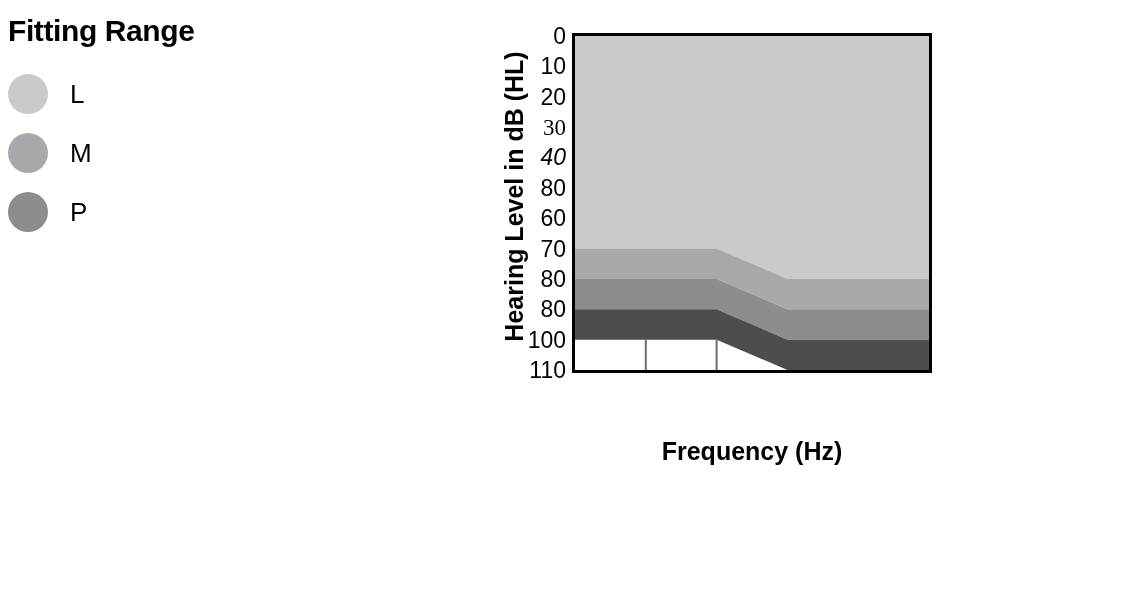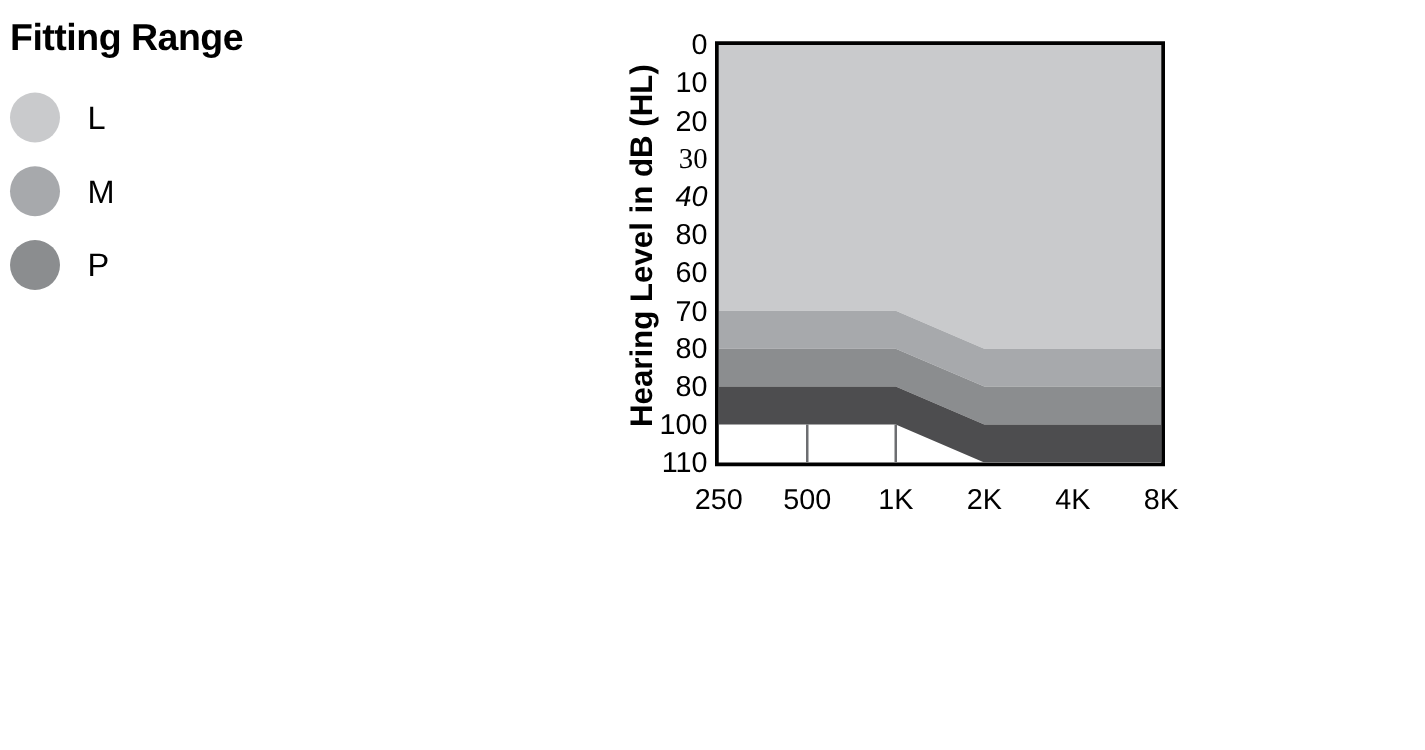--- a/index.html
+++ b/index.html
@@ -169,22 +169,15 @@
     <svg id="plot-svg" width="354" height="334" viewBox="0 0 354 334" preserveAspectRatio="none" shape-rendering="geometricPrecision">
         <polygon points="0,0 70.8,0 141.6,0 212.4,0 283.2,0 354,0 354,242.9090909090909 283.2,242.9090909090909 212.4,242.9090909090909 141.6,212.54545454545453 70.8,212.54545454545453 0,212.54545454545453" fill="#c9cacc"></polygon>
         <polygon points="0,212.54545454545453 70.8,212.54545454545453 141.6,212.54545454545453 212.4,242.9090909090909 283.2,242.9090909090909 354,242.9090909090909 354,273.2727272727273 283.2,273.2727272727273 212.4,273.2727272727273 141.6,242.9090909090909 70.8,242.9090909090909 0,242.9090909090909" fill="#a7a9ac"></polygon>
         <polygon points="0,242.9090909090909 70.8,242.9090909090909 141.6,242.9090909090909 212.4,273.2727272727273 283.2,273.2727272727273 354,273.2727272727273 354,303.6363636363636 283.2,303.6363636363636 212.4,303.6363636363636 141.6,273.2727272727273 70.8,273.2727272727273 0,273.2727272727273" fill="#8b8d8f"></polygon>
         <polygon points="0,273.2727272727273 70.8,273.2727272727273 141.6,273.2727272727273 212.4,303.6363636363636 283.2,303.6363636363636 354,303.6363636363636 354,334 283.2,334 212.4,334 141.6,303.6363636363636 70.8,303.6363636363636 0,303.6363636363636" fill="#4d4d4f"></polygon>
         <line x1="70.8" x2="70.8" y1="303.6363636363636" y2="334" stroke="#6d6e71" stroke-width="2"></line>
         <line x1="141.6" x2="141.6" y1="303.6363636363636" y2="334" stroke="#6d6e71" stroke-width="2"></line>
       </svg>
   </div>
 
-  <div id="x-tick-labels">
-      <div class="x-tick-label" style="left: 3px;">250</div>
-      <div class="x-tick-label" style="left: 73.8px;">500</div>
-      <div class="x-tick-label" style="left: 144.6px;">1K</div>
-      <div class="x-tick-label" style="left: 215.4px;">2K</div>
-      <div class="x-tick-label" style="left: 286.2px;">4K</div>
-      <div class="x-tick-label" style="left: 357px;">8K</div>
-    </div>
 
+  <div id="x-axis-title">Frequency (Hz)</div>
 </div>
 
 </body></html>

